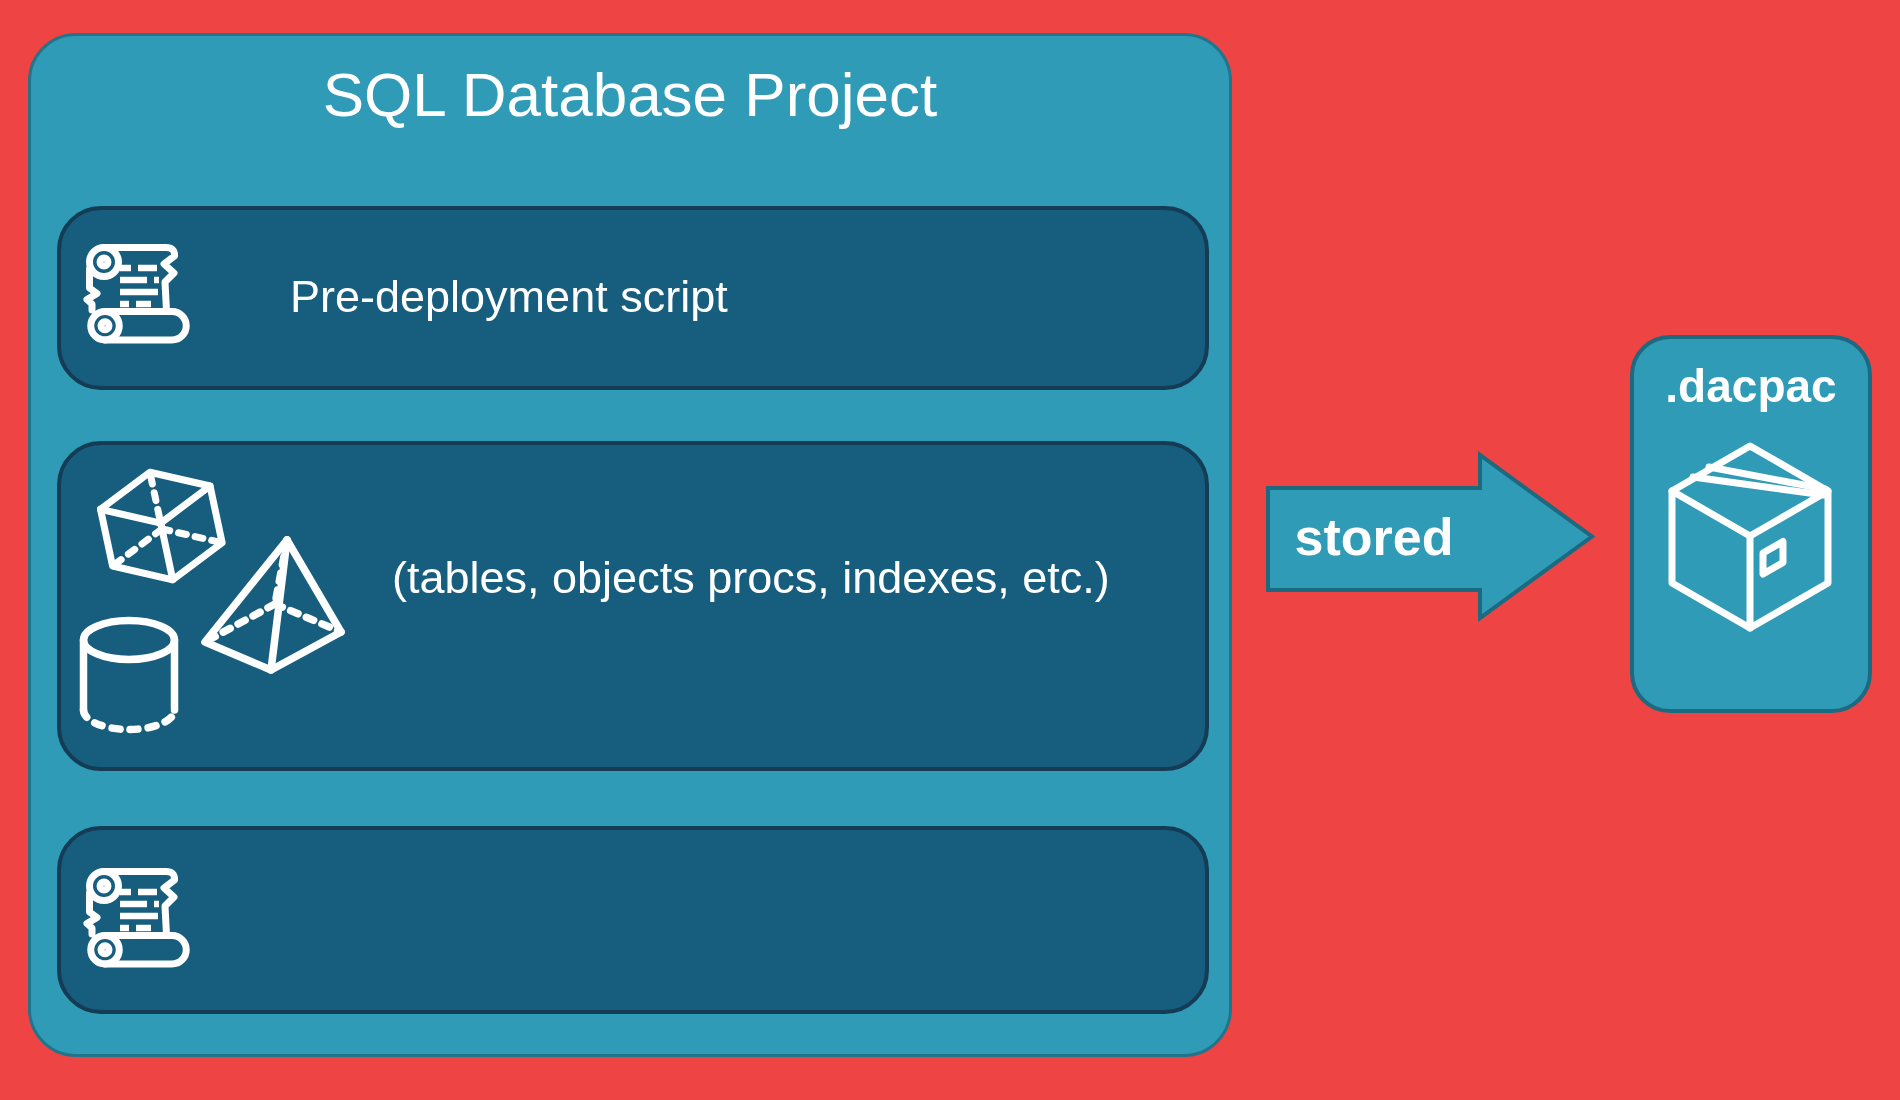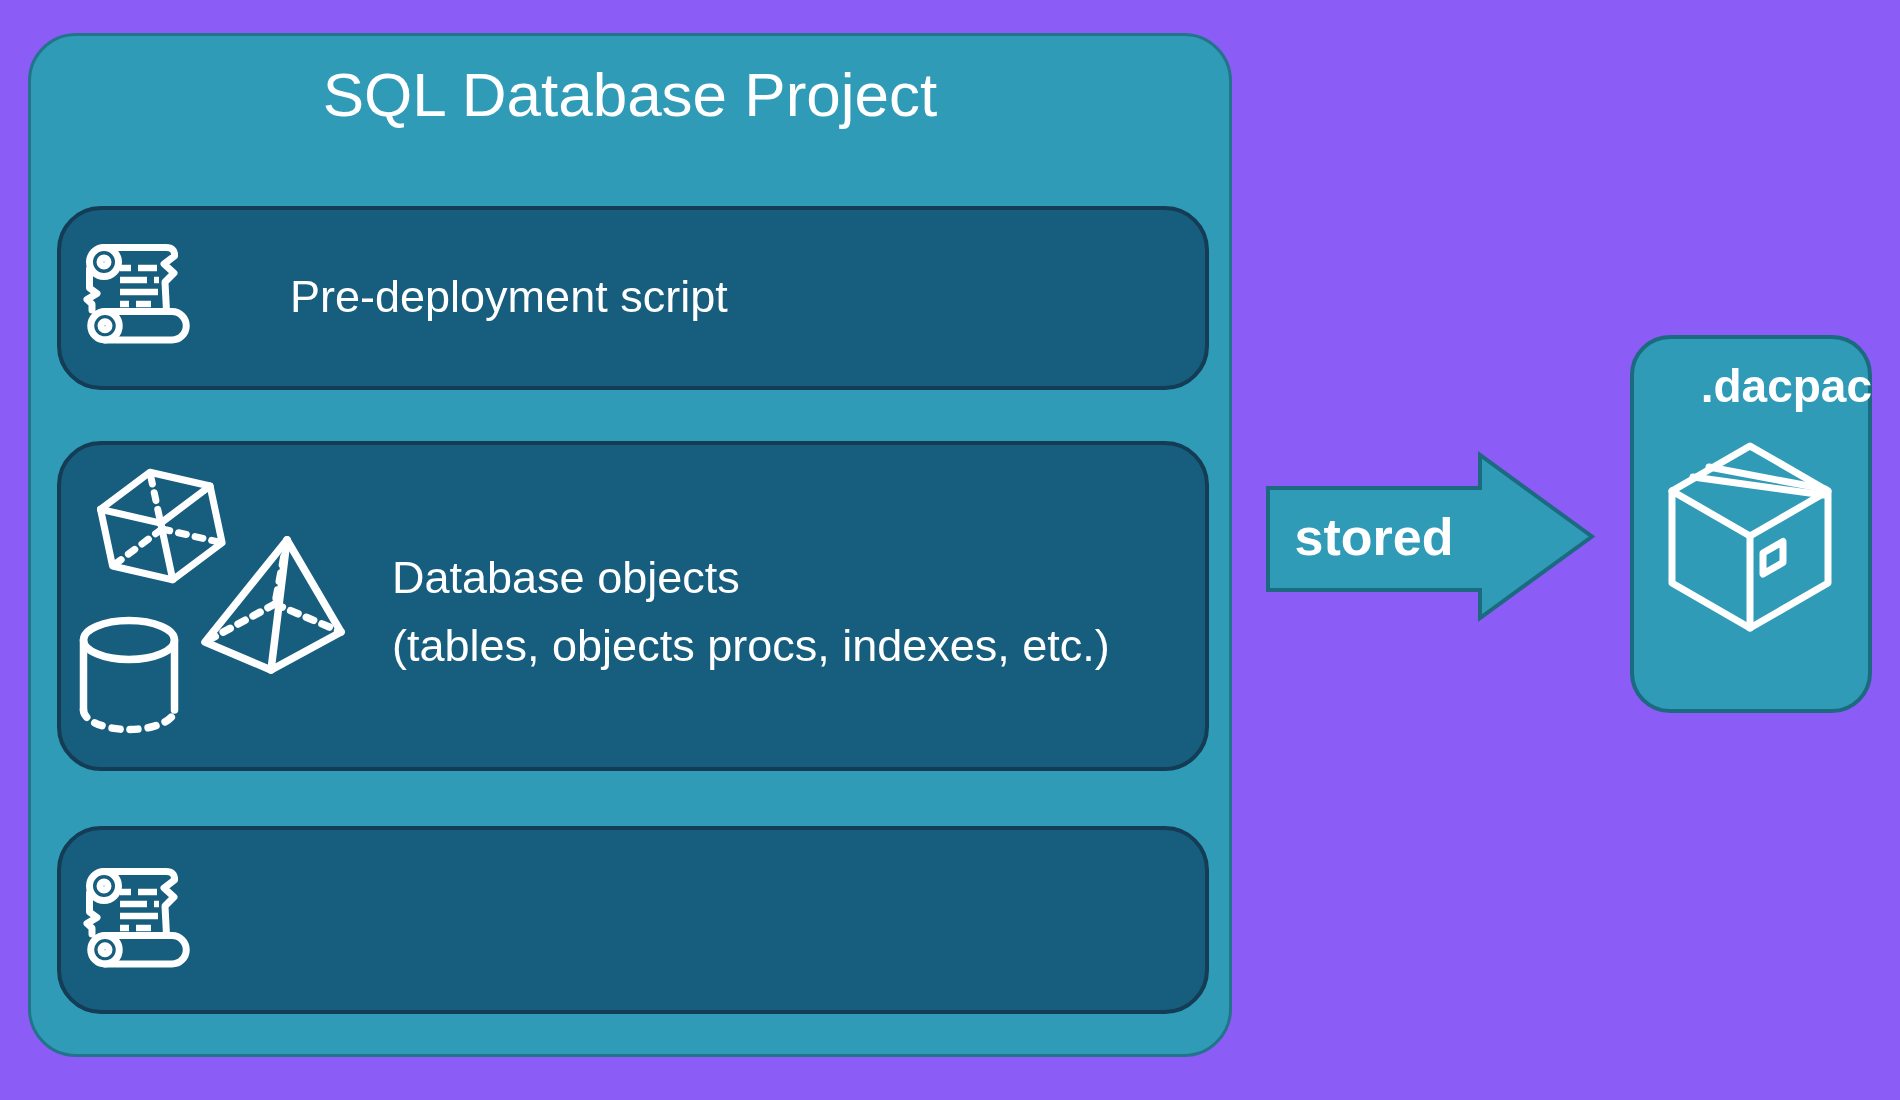--- a/index.html
+++ b/index.html
@@ -5,21 +5,21 @@
   :root{
     --light-teal:#2F9BB7;
     --dark-teal:#175D7E;
     --outer-border:#217489;
     --inner-border:#143C55;
     --arrow-border:#1C6A80;
     --text:#FFFFFF;
   }
   html,body{margin:0;padding:0;background:#ffffff;}
   .stage{
-    position:relative;width:1900px;height:1100px;background:#8b5cf6;overflow:hidden;
+    position:relative;width:1900px;height:1100px;background:#ef4444;overflow:hidden;
     font-family:"Liberation Sans", sans-serif;color:var(--text);
   }
   .abs{position:absolute;}
   .outer-box{
     left:28px;top:33px;width:1204px;height:1024px;
     background:var(--light-teal);
     border:3px solid var(--outer-border);
     border-radius:48px;box-sizing:border-box;
   }
   .project-title{
@@ -42,21 +42,21 @@
     left:1268px;top:508px;width:212px;text-align:center;
     font-size:52px;line-height:58px;font-weight:700;
   }
   .dacpac-box{
     left:1630px;top:335px;width:242px;height:378px;
     background:var(--light-teal);
     border:4px solid var(--arrow-border);
     border-radius:40px;box-sizing:border-box;
   }
   .dacpac-label{
-    left:1630px;top:361px;width:242px;text-align:right;
+    left:1630px;top:361px;width:242px;text-align:center;
     font-size:46px;line-height:50px;font-weight:700;
   }
 </style>
 </head>
 <body>
 
 <div class="stage">
 
   <div class="abs outer-box"></div>
   <div class="abs project-title">SQL Database Project</div>
@@ -107,21 +107,20 @@
   </svg>
   <svg class="abs icon" style="left:79px;top:616px;" width="100" height="120" viewBox="0 0 100 120">
     <g fill="none" stroke="#fff" stroke-width="7.5" stroke-linecap="round">
       <ellipse cx="50" cy="24" rx="45.5" ry="19.5"></ellipse>
       <path d="M 4.5,24 V 94"></path>
       <path d="M 95.5,24 V 94"></path>
       <path d="M 4.5,94 A 45.5,19.5 0 0 0 95.5,94" stroke-dasharray="8 10"></path>
     </g>
   </svg>
   <div class="abs objects-text">
-    <div>Database objects</div>
     <div>(tables, objects procs, indexes, etc.)</div>
   </div>
 
   <div class="abs row-box row-post"></div>
   <svg class="abs icon" style="left:78px;top:856px;" width="124" height="122" viewBox="0 0 124 122">
     <g fill="none" stroke="#fff" stroke-width="7" stroke-linecap="round" stroke-linejoin="round">
       <circle cx="26" cy="30" r="14.5"></circle>
       <circle cx="26" cy="30" r="4"></circle>
       <path d="M 26,15.5 H 88 Q 97,15.5 96.5,24 L 86,32 L 96,41 L 87,50 L 88.5,79"></path>
       <path d="M 11.5,37 L 11.5,56 L 19,61.5 L 9,67.5 L 14,72 L 14,78"></path>

